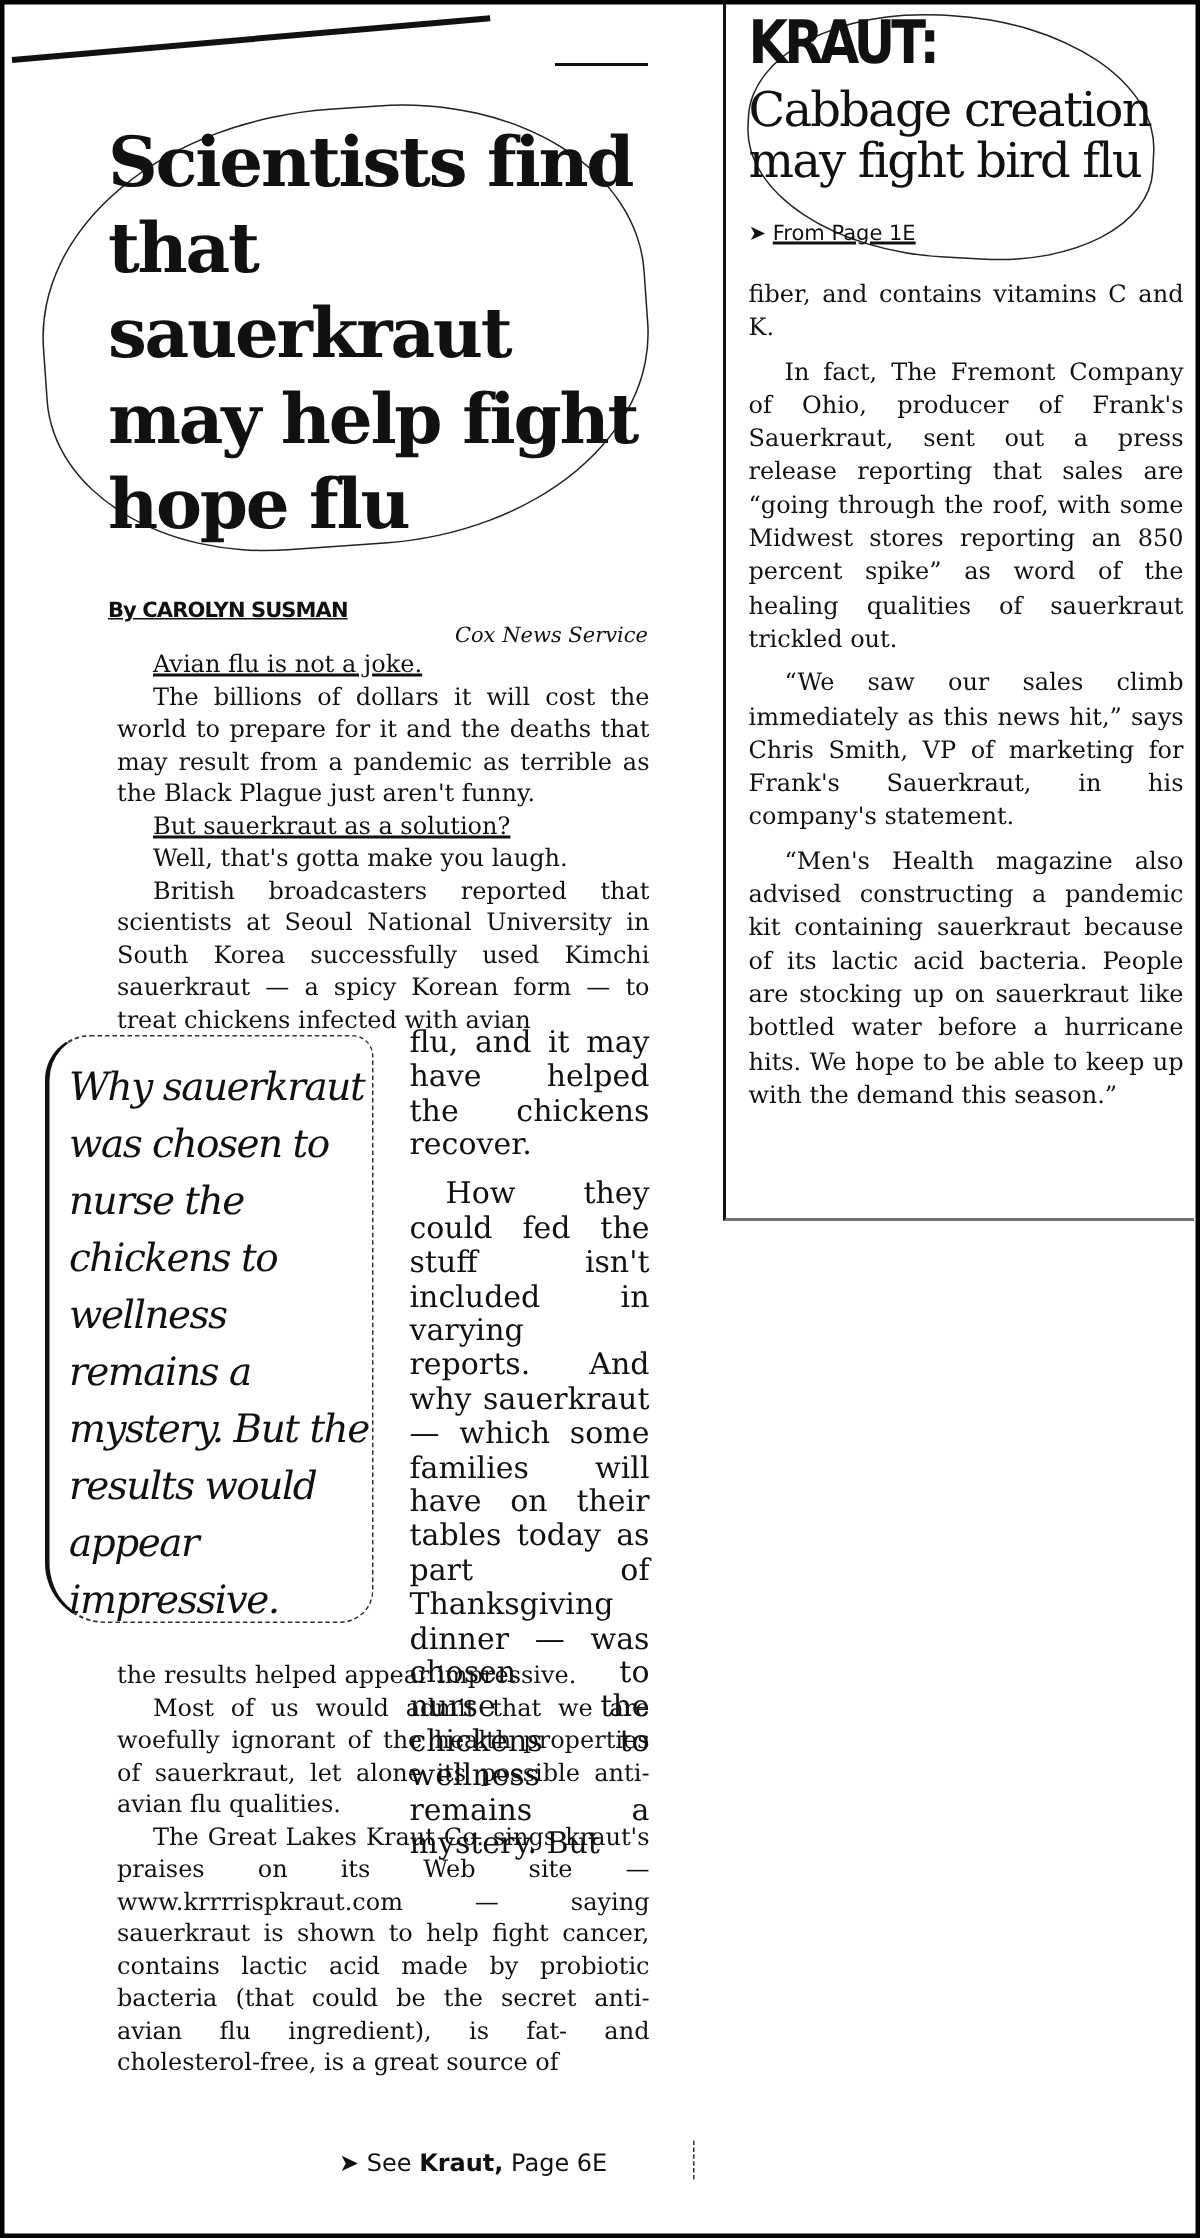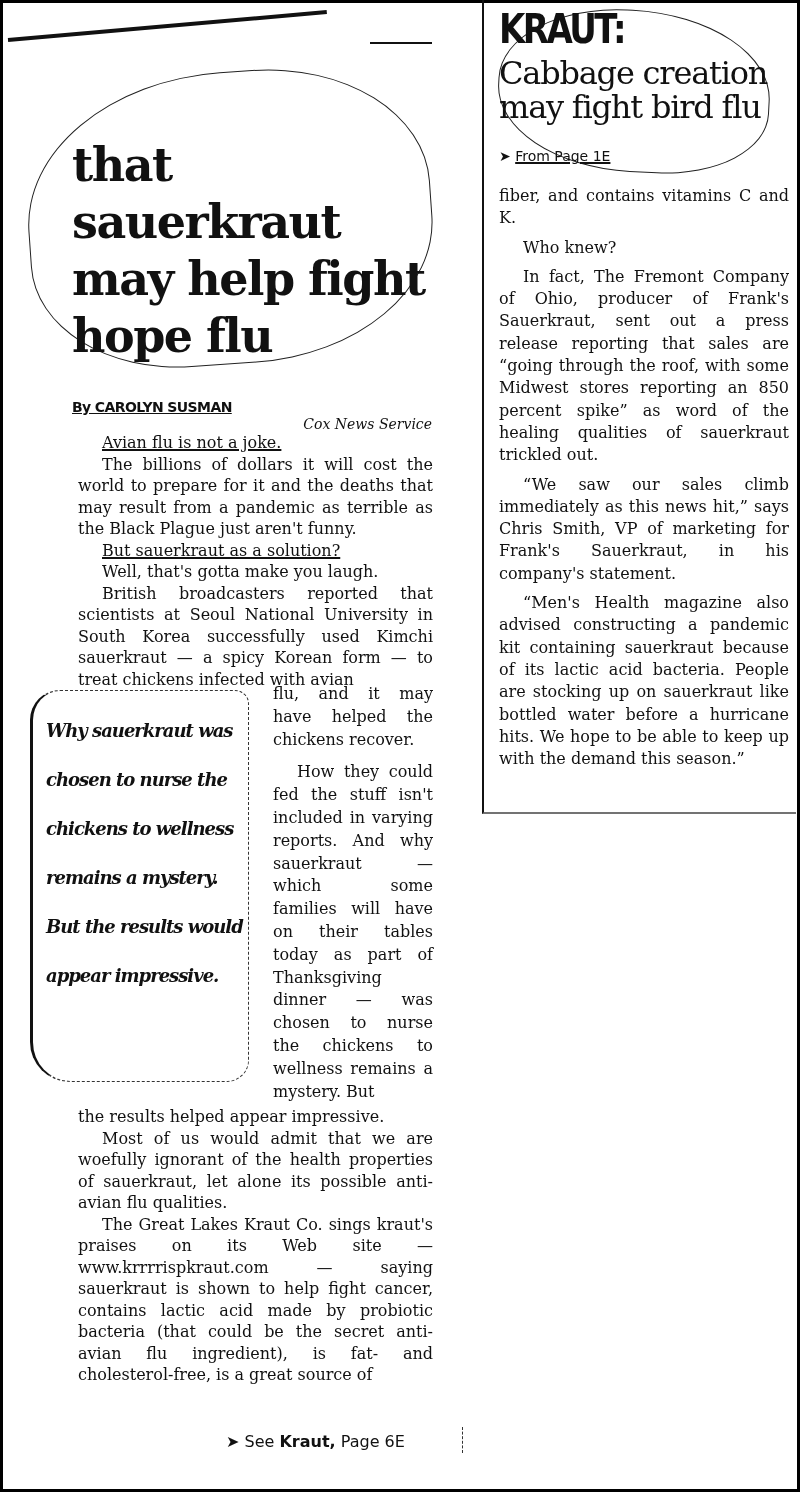--- a/index.html
+++ b/index.html
@@ -11,23 +11,23 @@
   .headline { font-family: "DejaVu Serif", serif; font-weight: bold; font-size: 46px; line-height: 57px; letter-spacing: -1.5px; margin: 10px 0 0 0; }
   .headline-ring { position: absolute; left: 28px; top: 72px; width: 402px; height: 290px; border: 1.5px solid #222; border-radius: 50% 42% 46% 38%; transform: rotate(-4deg); }
   .byline { margin-top: 34px; font-family: "DejaVu Sans", sans-serif; font-weight: bold; font-size: 14px; letter-spacing: -0.6px; text-decoration: underline; }
   .byline-service { font-style: italic; font-size: 14px; margin-top: 1px; text-align: right; }
   .body { font-family: "DejaVu Serif", serif; font-size: 16px; line-height: 21.5px; text-align: justify; }
   .body p { margin: 0; text-indent: 24px; }
   .body p.gap { margin-top: 4px; }
   .u { text-decoration: underline; text-decoration-thickness: 2px; }
   .pull-wrap { position: absolute; left: 30px; top: 690px; width: 220px; height: 400px; }
   .pull-border { position: absolute; left: 0; top: 0; width: 215px; height: 390px; border: 1px dashed #333; border-radius: 30px 14px 22px 40px; border-left: 3px solid #111; }
-  .pullquote { position: absolute; left: 16px; top: 16px; width: 205px; font-family: "DejaVu Serif", serif; font-style: italic; font-weight: bold; font-size: 18px; line-height: 49px; letter-spacing: -1px; }
+  .pullquote { position: absolute; left: 16px; top: 16px; width: 205px; font-family: "DejaVu Serif", serif; font-style: italic; font-weight: normal; font-size: 26px; line-height: 38px; letter-spacing: -1px; }
   .narrow-col { position: absolute; left: 273px; top: 683px; width: 160px; }
-  .narrow-col .body { font-size: 16px; line-height: 22.8px; }
+  .narrow-col .body { font-size: 20px; line-height: 22.8px; }
   .continue-col { position: absolute; left: 78px; top: 1106px; width: 355px; }
   .jump { position: absolute; left: 226px; top: 1432px; font-family: "DejaVu Sans", sans-serif; font-size: 16px; }
   .jump b { font-weight: bold; }
   .vtick { position: absolute; left: 462px; top: 1427px; height: 26px; border-left: 1px dashed #333; }
   .right-box { position: absolute; left: 482px; top: 0; width: 312px; height: 812px; border-left: 2px solid #111; border-bottom: 2px solid #737373; }
   .kicker { position: absolute; left: 15px; top: 6px; font-family: "DejaVu Sans", sans-serif; font-weight: bold; font-size: 40px; letter-spacing: -3px; transform: scaleX(0.85); transform-origin: left; }
   .sub-head { position: absolute; left: 15px; top: 56px; width: 295px; font-family: "DejaVu Serif", serif; font-size: 32px; line-height: 34px; letter-spacing: -1.2px; }
   .sub-ring { position: absolute; left: 14px; top: 10px; width: 270px; height: 160px; border: 1.5px solid #222; border-radius: 46% 52% 40% 50%; transform: rotate(3deg); }
   .from-page { position: absolute; left: 15px; top: 148px; font-family: "DejaVu Sans", sans-serif; font-size: 14px; }
   .right-body { position: absolute; left: 15px; top: 185px; width: 290px; }
@@ -38,21 +38,21 @@
 <body>
 
 <div class="frame"></div>
 <div class="top-rule"></div>
 <div class="top-rule2"></div>
 
 <div class="headline-ring"></div>
 
 <div class="left-col">
   <h1 class="headline">
-    <br>
+    <span>Scientists find</span><br>
     <span>that sauerkraut</span><br>
     <span>may help fight</span><br>
     <span>hope flu</span>
   </h1>
   <div class="byline">By CAROLYN SUSMAN</div>
   <div class="byline-service">Cox News Service</div>
   <div class="body" style="margin-top:0; width:355px; margin-left:6px;">
     <p><span class="u">Avian flu is not a joke.</span></p>
     <p>The billions of dollars it will cost the world to prepare for it and the deaths that may result from a pandemic as terrible as the Black Plague just aren't funny.</p>
     <p><span class="u">But sauerkraut as a solution?</span></p>
@@ -93,19 +93,18 @@
   <div class="sub-ring"></div>
   <div class="kicker">KRAUT:</div>
   <div class="sub-head">Cabbage creation may fight bird flu</div>
   <div class="from-page">
     <span>➤</span>
     <span class="u">From Page 1E</span>
   </div>
   <div class="right-body">
     <div class="body">
       <p style="text-indent:0">fiber, and contains vitamins C and K.</p>
-      <p class="gap">Who knew?</p>
       <p class="gap">In fact, The Fremont Company of Ohio, producer of Frank's Sauerkraut, sent out a press release reporting that sales are “going through the roof, with some Midwest stores reporting an 850 percent spike” as word of the healing qualities of sauerkraut trickled out.</p>
       <p class="gap">“We saw our sales climb immediately as this news hit,” says Chris Smith, VP of marketing for Frank's Sauerkraut, in his company's statement.</p>
       <p class="gap">“Men's Health magazine also advised constructing a pandemic kit containing sauerkraut because of its lactic acid bacteria. People are stocking up on sauerkraut like bottled water before a hurricane hits. We hope to be able to keep up with the demand this season.”</p>
     </div>
   </div>
 </div>
 
 </body></html>

